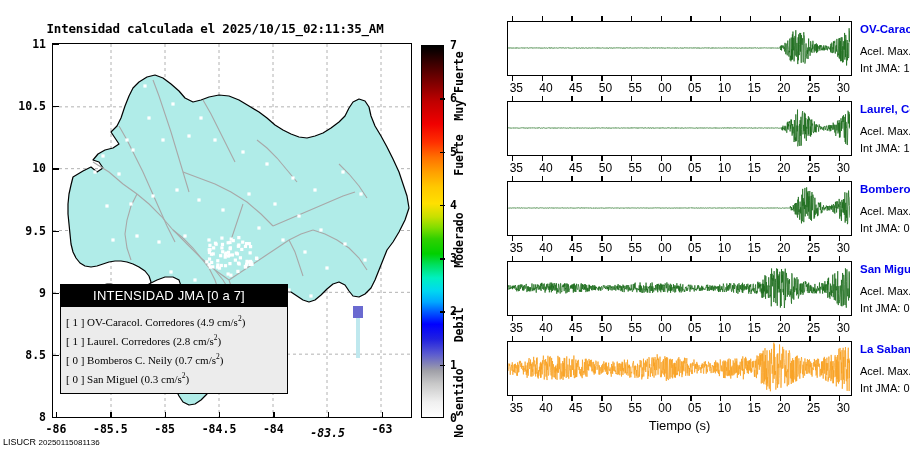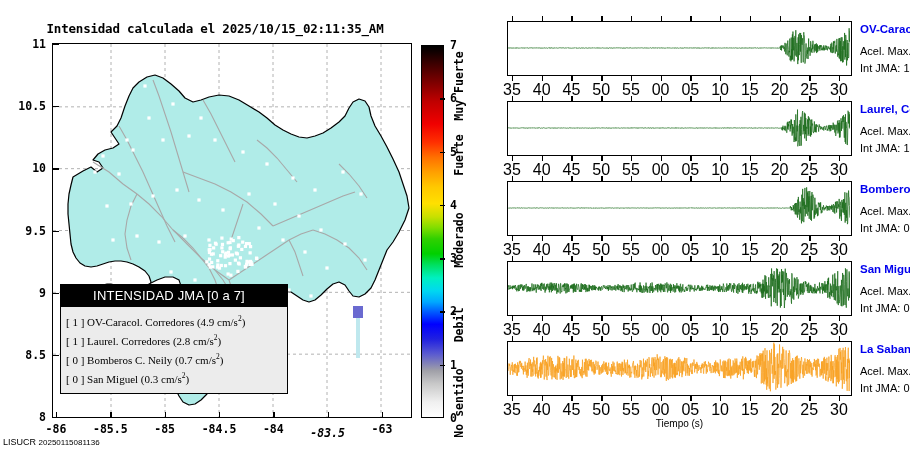--- a/index.html
+++ b/index.html
@@ -136,42 +136,42 @@
     background: #fff; box-sizing: border-box;
     overflow: hidden;
   }
   .trace-svg { position: absolute; left: 0; top: 0; }
 
   .tick-row { position: absolute; left: 37px; width: 345px; height: 5px; }
   .tick-row i { position: absolute; top: 0; width: 1.4px; height: 5px; background: #000; }
   .ticklbl-row { position: absolute; left: 37px; width: 345px; height: 13px; }
   .ticklbl-row span {
     position: absolute; top: 0; width: 22px; margin-left: -11px;
-    text-align: center;
+    text-align: right;
     font-family: "Liberation Sans", sans-serif;
-    font-size: 16px; color: #000;
+    font-size: 12px; color: #000;
   }
 
   .st-name {
     position: absolute; left: 390px;
     font-family: "Liberation Sans", sans-serif;
     font-size: 11.5px; font-weight: bold;
     white-space: nowrap;
   }
   .st-meta {
     position: absolute; left: 390px;
     font-family: "Liberation Sans", sans-serif;
     font-size: 11px; color: #000; white-space: nowrap;
   }
 
   #time-axis-label {
     position: absolute; left: 37px; top: 418px; width: 345px;
     text-align: center;
     font-family: "Liberation Sans", sans-serif;
-    font-size: 10px; color: #000;
+    font-size: 13px; color: #000;
   }
 </style>
 </head>
 <body>
 
 <div id="map-panel">
 
   <div id="map-title">Intensidad calculada el 2025/10/15_02:11:35_AM</div>
 
   <div id="map-frame">

